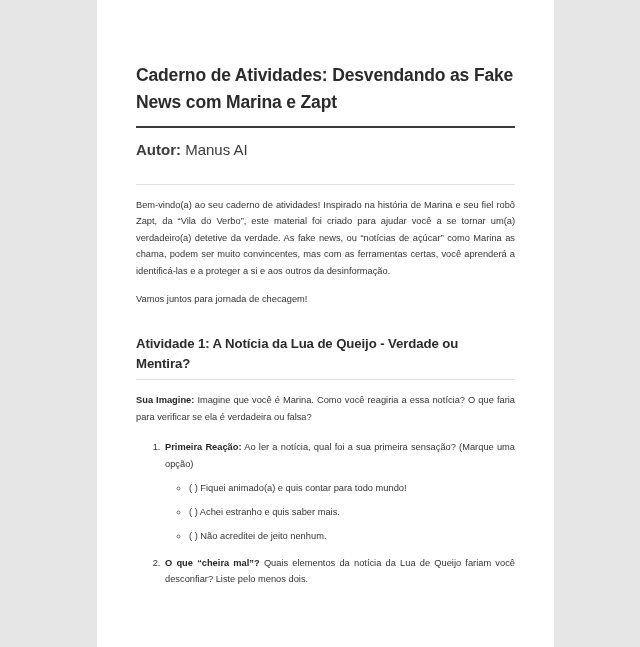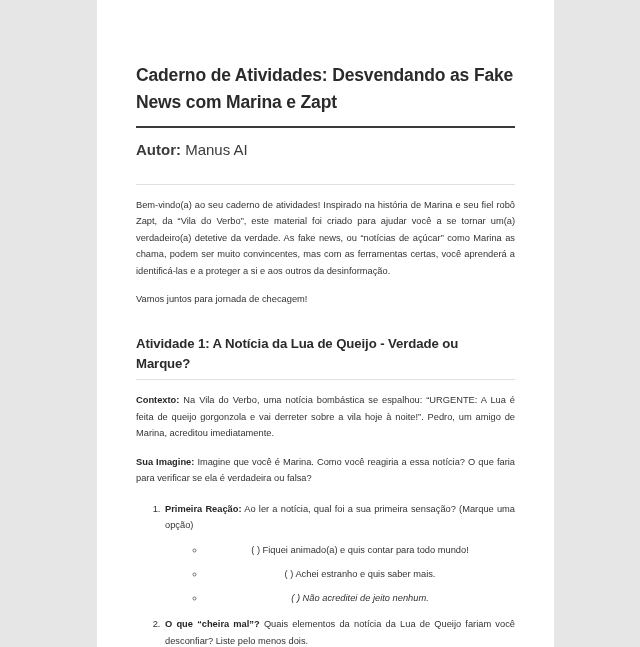--- a/index.html
+++ b/index.html
@@ -124,28 +124,27 @@
   }
 
   
   ul.opt-list {
     list-style-type: circle;
     margin: 9px 0 2px 0;
     padding-left: 24px;
     font-size: 9.3px;
   }
   ul.opt-list > li {
-    margin: 0 0 8px 16px;
+    margin: 0 0 8px 0;
     line-height: 1.7;
     color: #333333;
-    text-align: center;
+    text-align: left;
   }
   ul.opt-list > li:last-child {
     margin-bottom: 2px;
-    font-style: italic;
   }
   ul.opt-list > li::marker {
     color: #6e6e6e;
   }
 </style>
 </head>
 <body>
 
 <div id="viewport">
 
@@ -162,27 +161,23 @@
       </p>
 
       <hr class="sec-rule">
 
       <p class="para">Bem-vindo(a) ao seu caderno de atividades! Inspirado na história de Marina e seu fiel robô Zapt, da “Vila do Verbo”, este material foi criado para ajudar você a se tornar um(a) verdadeiro(a) detetive da verdade. As fake news, ou “notícias de açúcar” como Marina as chama, podem ser muito convincentes, mas com as ferramentas certas, você aprenderá a identificá-las e a proteger a si e aos outros da desinformação.</p>
 
       <p class="para">Vamos juntos para jornada de checagem!</p>
 
       <div class="block-gap"></div>
 
-      <h2 class="sec-heading">Atividade 1: A Notícia da Lua de Queijo - Verdade ou Marque?</h2>
+      <h2 class="sec-heading">Atividade 1: A Notícia da Lua de Queijo - Verdade ou Mentira?</h2>
       <hr class="sec-rule">
 
-      <p class="para">
-        <span class="lbl">Contexto:</span>
-        <span>Na Vila do Verbo, uma notícia bombástica se espalhou: “URGENTE: A Lua é feita de queijo gorgonzola e vai derreter sobre a vila hoje à noite!”. Pedro, um amigo de Marina, acreditou imediatamente.</span>
-      </p>
 
       <p class="para">
         <span class="lbl">Sua Imagine:</span>
         <span>Imagine que você é Marina. Como você reagiria a essa notícia? O que faria para verificar se ela é verdadeira ou falsa?</span>
       </p>
 
       <ol class="task-list">
 
         <li>
           <span class="lbl">Primeira Reação:</span>

